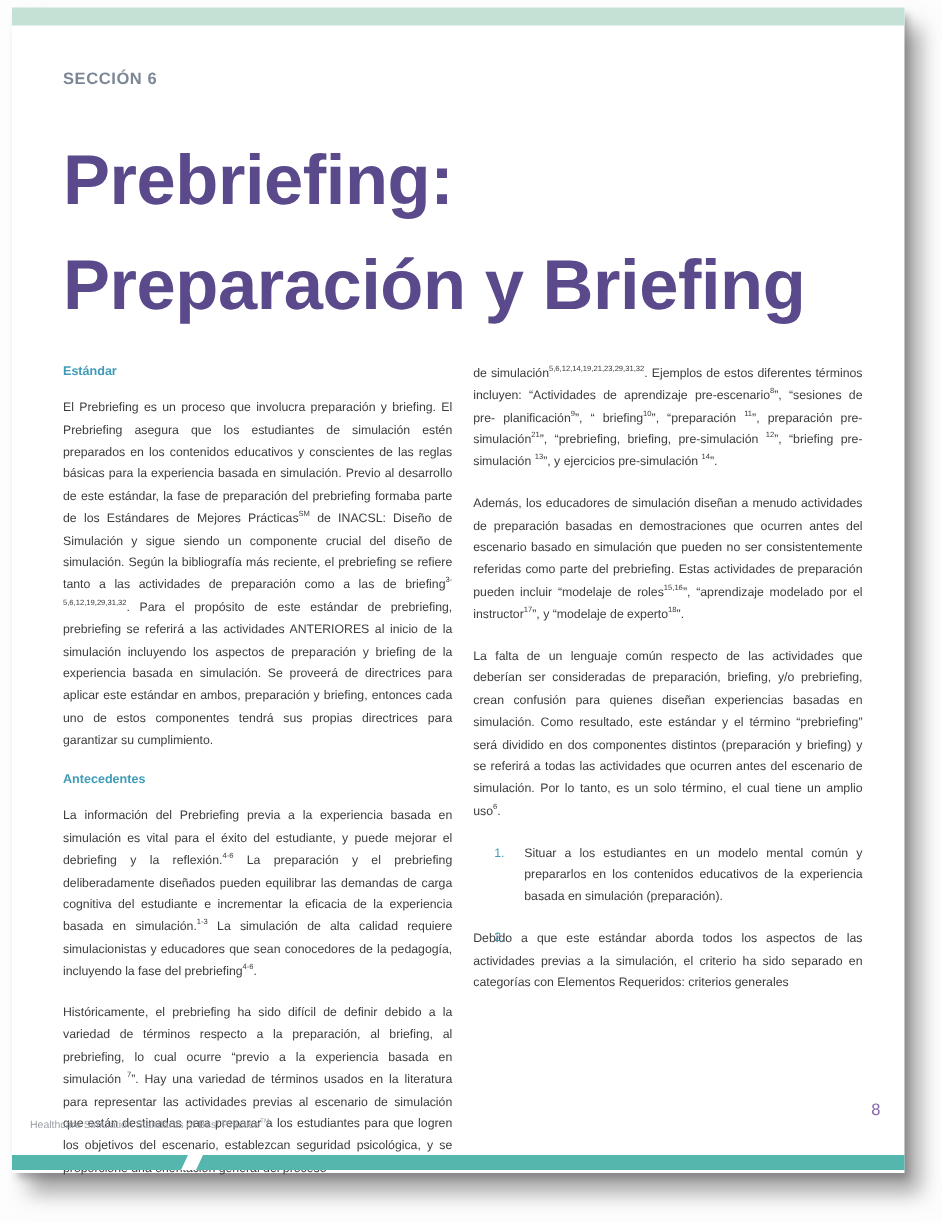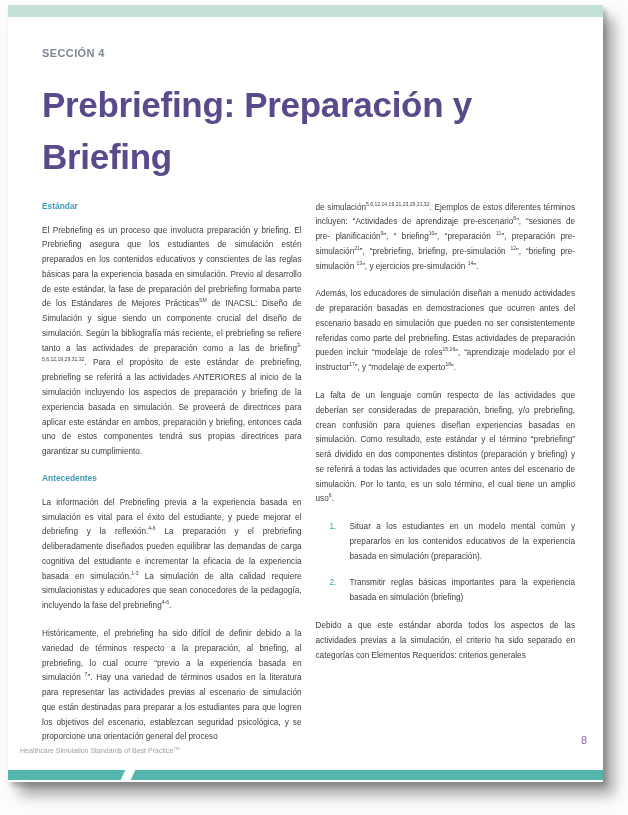--- a/index.html
+++ b/index.html
@@ -34,22 +34,22 @@
   .content {
     position: absolute; top: 12px; left: 34px; right: 28px;
   }
   .section-label {
     margin-top: 30px;
     font-size: 11px; font-weight: bold;
     letter-spacing: 0.4px;
     color: var(--section-gray);
   }
   .page-title {
-    margin-top: 20px;
-    font-size: 35px; font-weight: bold;
+    margin-top: 26px;
+    font-size: 47px; font-weight: bold;
     line-height: 1.48;
     letter-spacing: -0.3px;
     color: var(--accent-purple);
   }
   .authors {
     margin-top: 16px;
     font-size: 7.6px; font-weight: bold;
     line-height: 1.65;
     text-align: justify;
     color: var(--authors-purple);
@@ -114,21 +114,21 @@
 </style>
 </head>
 <body>
 
 <div class="canvas">
   <div class="sheet">
 
     <div class="top-bar"></div>
 
     <div class="content">
-      <div class="section-label">SECCIÓN 4</div>
+      <div class="section-label">SECCIÓN 6</div>
 
       <h1 class="page-title">Prebriefing: Preparación y Briefing</h1>
 
 
       <div class="columns">
 
         <div class="col">
           <div class="col-heading">Estándar</div>
           <p><span>El Prebriefing es un proceso que involucra preparación y briefing. El Prebriefing asegura que los estudiantes de simulación estén preparados en los contenidos educativos y conscientes de las reglas básicas para la experiencia basada en simulación. Previo al desarrollo de este estándar, la fase de preparación del prebriefing formaba parte de los Estándares de Mejores Prácticas</span><sup>SM</sup><span> de INACSL: Diseño de Simulación y sigue siendo un componente crucial del diseño de simulación. Según la bibliografía más reciente, el prebriefing se refiere tanto a las actividades de preparación como a las de briefing</span><sup>3-5,6,12,19,29,31,32</sup><span>. Para el propósito de este estándar de prebriefing, prebriefing se referirá a las actividades ANTERIORES al inicio de la simulación incluyendo los aspectos de preparación y briefing de la experiencia basada en simulación. Se proveerá de directrices para aplicar este estándar en ambos, preparación y briefing, entonces cada uno de estos componentes tendrá sus propias directrices para garantizar su cumplimiento.</span></p>
 
@@ -142,21 +142,20 @@
           <p><span>Además, los educadores de simulación diseñan a menudo actividades de preparación basadas en demostraciones que ocurren antes del escenario basado en simulación que pueden no ser consistentemente referidas como parte del prebriefing. Estas actividades de preparación pueden incluir “modelaje de roles</span><sup>15,16</sup><span>”, “aprendizaje modelado por el instructor</span><sup>17</sup><span>”, y “modelaje de experto</span><sup>18</sup><span>”.</span></p>
           <p><span>La falta de un lenguaje común respecto de las actividades que deberían ser consideradas de preparación, briefing, y/o prebriefing, crean confusión para quienes diseñan experiencias basadas en simulación.  Como resultado, este estándar y el término “prebriefing” será dividido en dos componentes distintos (preparación y briefing) y se referirá a todas las actividades que ocurren antes del escenario de simulación.  Por lo tanto, es un solo término, el cual tiene un amplio uso</span><sup>6</sup><span>.</span></p>
 
           <ol class="num-list">
             <li>
               <span class="li-num">1.</span>
               <span>Situar a los estudiantes en un modelo mental común y prepararlos en los contenidos educativos de la experiencia basada en simulación (preparación).</span>
             </li>
             <li>
               <span class="li-num">2.</span>
-              <span>Transmitir reglas básicas importantes para la experiencia basada en simulación (briefing)</span>
             </li>
           </ol>
 
           <p><span>Debido a que este estándar aborda todos los aspectos de las actividades previas a la simulación, el criterio ha sido separado en categorías con Elementos Requeridos: criterios generales</span></p>
         </div>
 
       </div>
     </div>
 
     <div class="footer-brand"><span>Healthcare Simulation Standards of Best Practice</span><sup>TM</sup></div>

